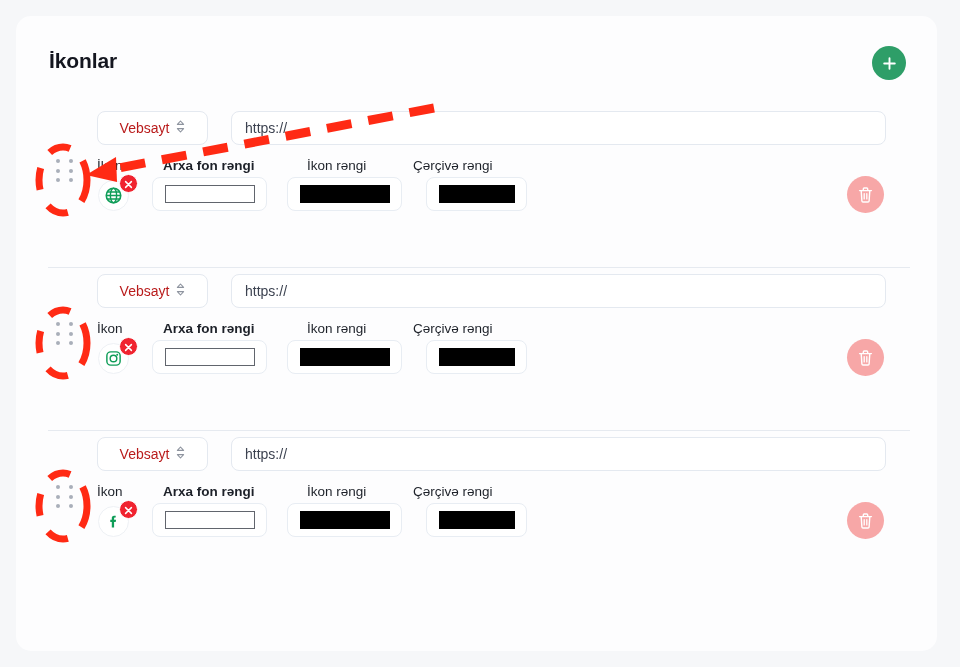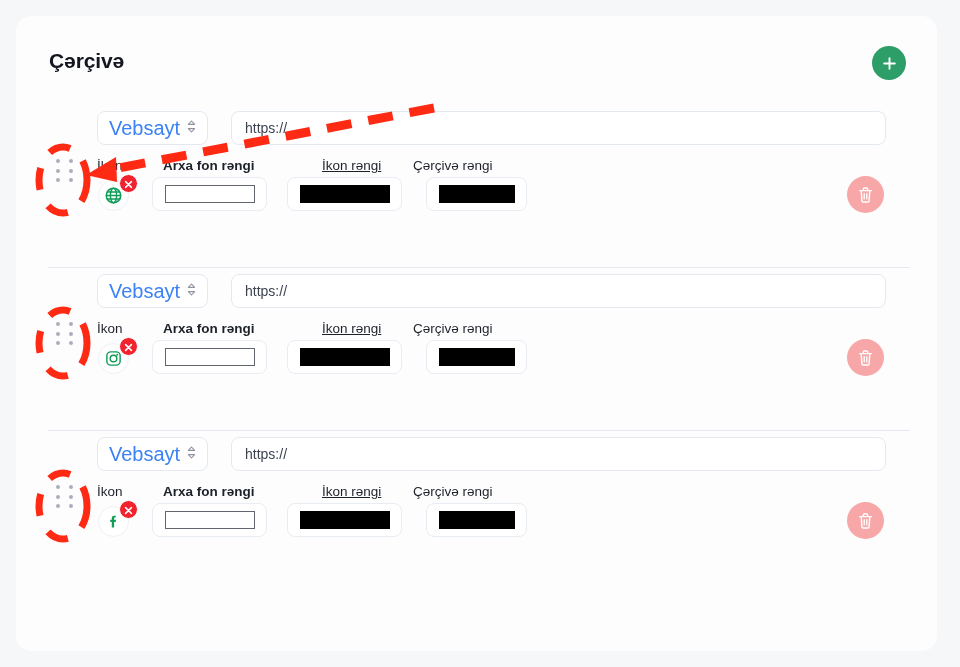--- a/index.html
+++ b/index.html
@@ -115,22 +115,22 @@
     border-radius: 8px;
     background: #fff;
     box-sizing: border-box;
     display: flex;
     align-items: center;
     justify-content: center;
     gap: 7px;
     cursor: pointer;
   }
   .select-box .select-label {
-    font-size: 20px;
-    color: #3b82f6;
+    font-size: 14px;
+    color: #b91c1c;
   }
   .url-input {
     position: absolute;
     left: 215px;
     top: 7px;
     width: 655px;
     height: 34px;
     border: 1px solid #e4e9f0;
     border-radius: 8px;
     background: #fff;
@@ -145,21 +145,21 @@
 
   
   .field-label {
     position: absolute;
     font-size: 13.5px;
     color: #1d2129;
     white-space: nowrap;
   }
   .lbl-icon      { left: 81px;  top: 54px; }
   .lbl-bg        { left: 147px; top: 54px; font-weight: bold; }
-  .lbl-iconcolor { left: 306px; top: 54px; text-decoration: underline; }
+  .lbl-iconcolor { left: 291px; top: 54px; }
   .lbl-frame     { left: 397px; top: 54px; }
 
   
   .icon-chip {
     position: absolute;
     left: 82px;
     top: 76px;
     width: 31px;
     height: 31px;
     border-radius: 50%;
@@ -242,21 +242,21 @@
     pointer-events: none;
     z-index: 50;
   }
 </style>
 </head>
 <body style="background: rgb(246, 247, 249);">
 
 <div class="card" style="background: rgb(253, 253, 254);">
 
   <div class="card-header">
-    <div class="page-title">Çərçivə</div>
+    <div class="page-title">İkonlar</div>
     <button class="add-button" style="background: rgb(46, 158, 104);">
       <span>
         <svg width="15" height="15" viewBox="0 0 15 15">
           <path d="M7.5 2.2 V12.8 M2.2 7.5 H12.8" stroke="#ffffff" stroke-width="1.9" stroke-linecap="round" fill="none"></path>
         </svg>
       </span>
     </button>
   </div>
 
   <div class="rows" id="rows-container">

